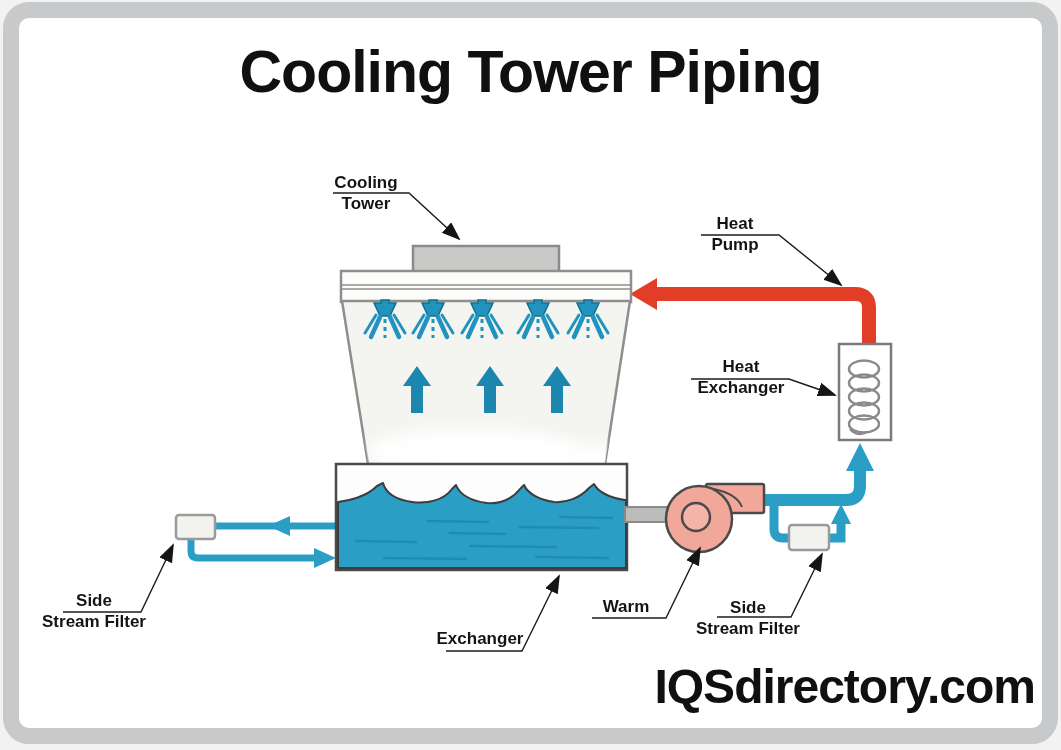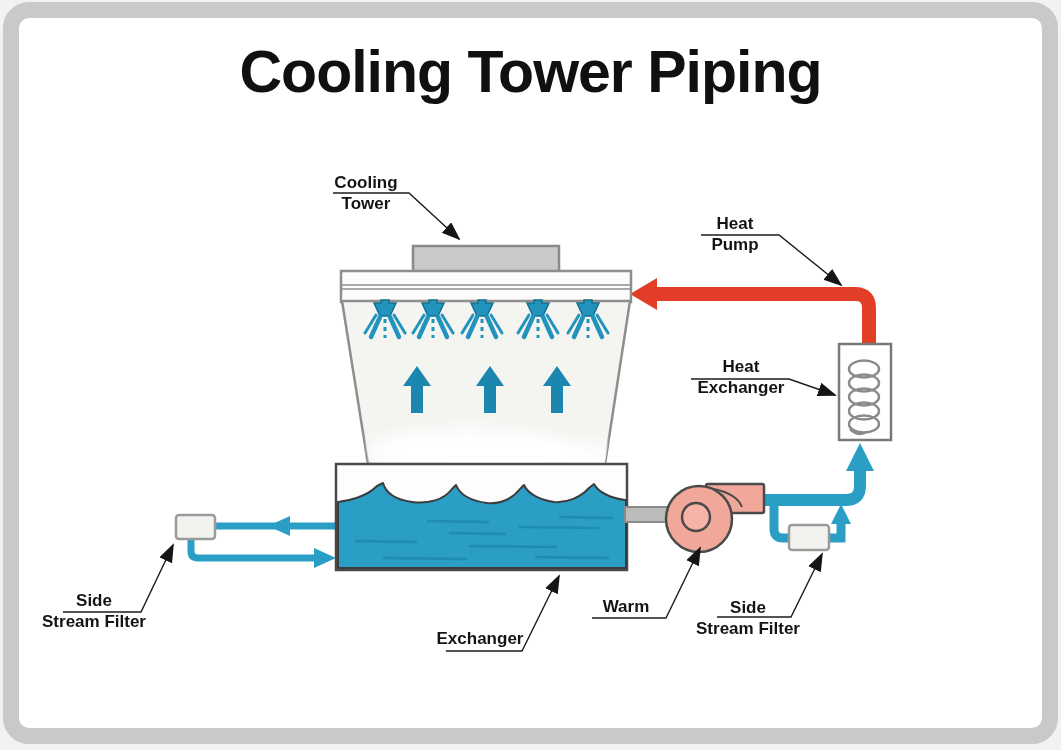--- a/index.html
+++ b/index.html
@@ -164,13 +164,14 @@
   </div>
   <div class="lbl" style="left:30px;top:590px;width:128px;">
     <span>Side</span>
     <span>Stream Filter</span>
   </div>
   <div class="lbl" style="left:686px;top:597px;width:124px;">
     <span>Side</span>
     <span>Stream Filter</span>
   </div>
 
+  <div class="brand">IQSdirectory.com</div>
 </div>
 
 </body></html>

